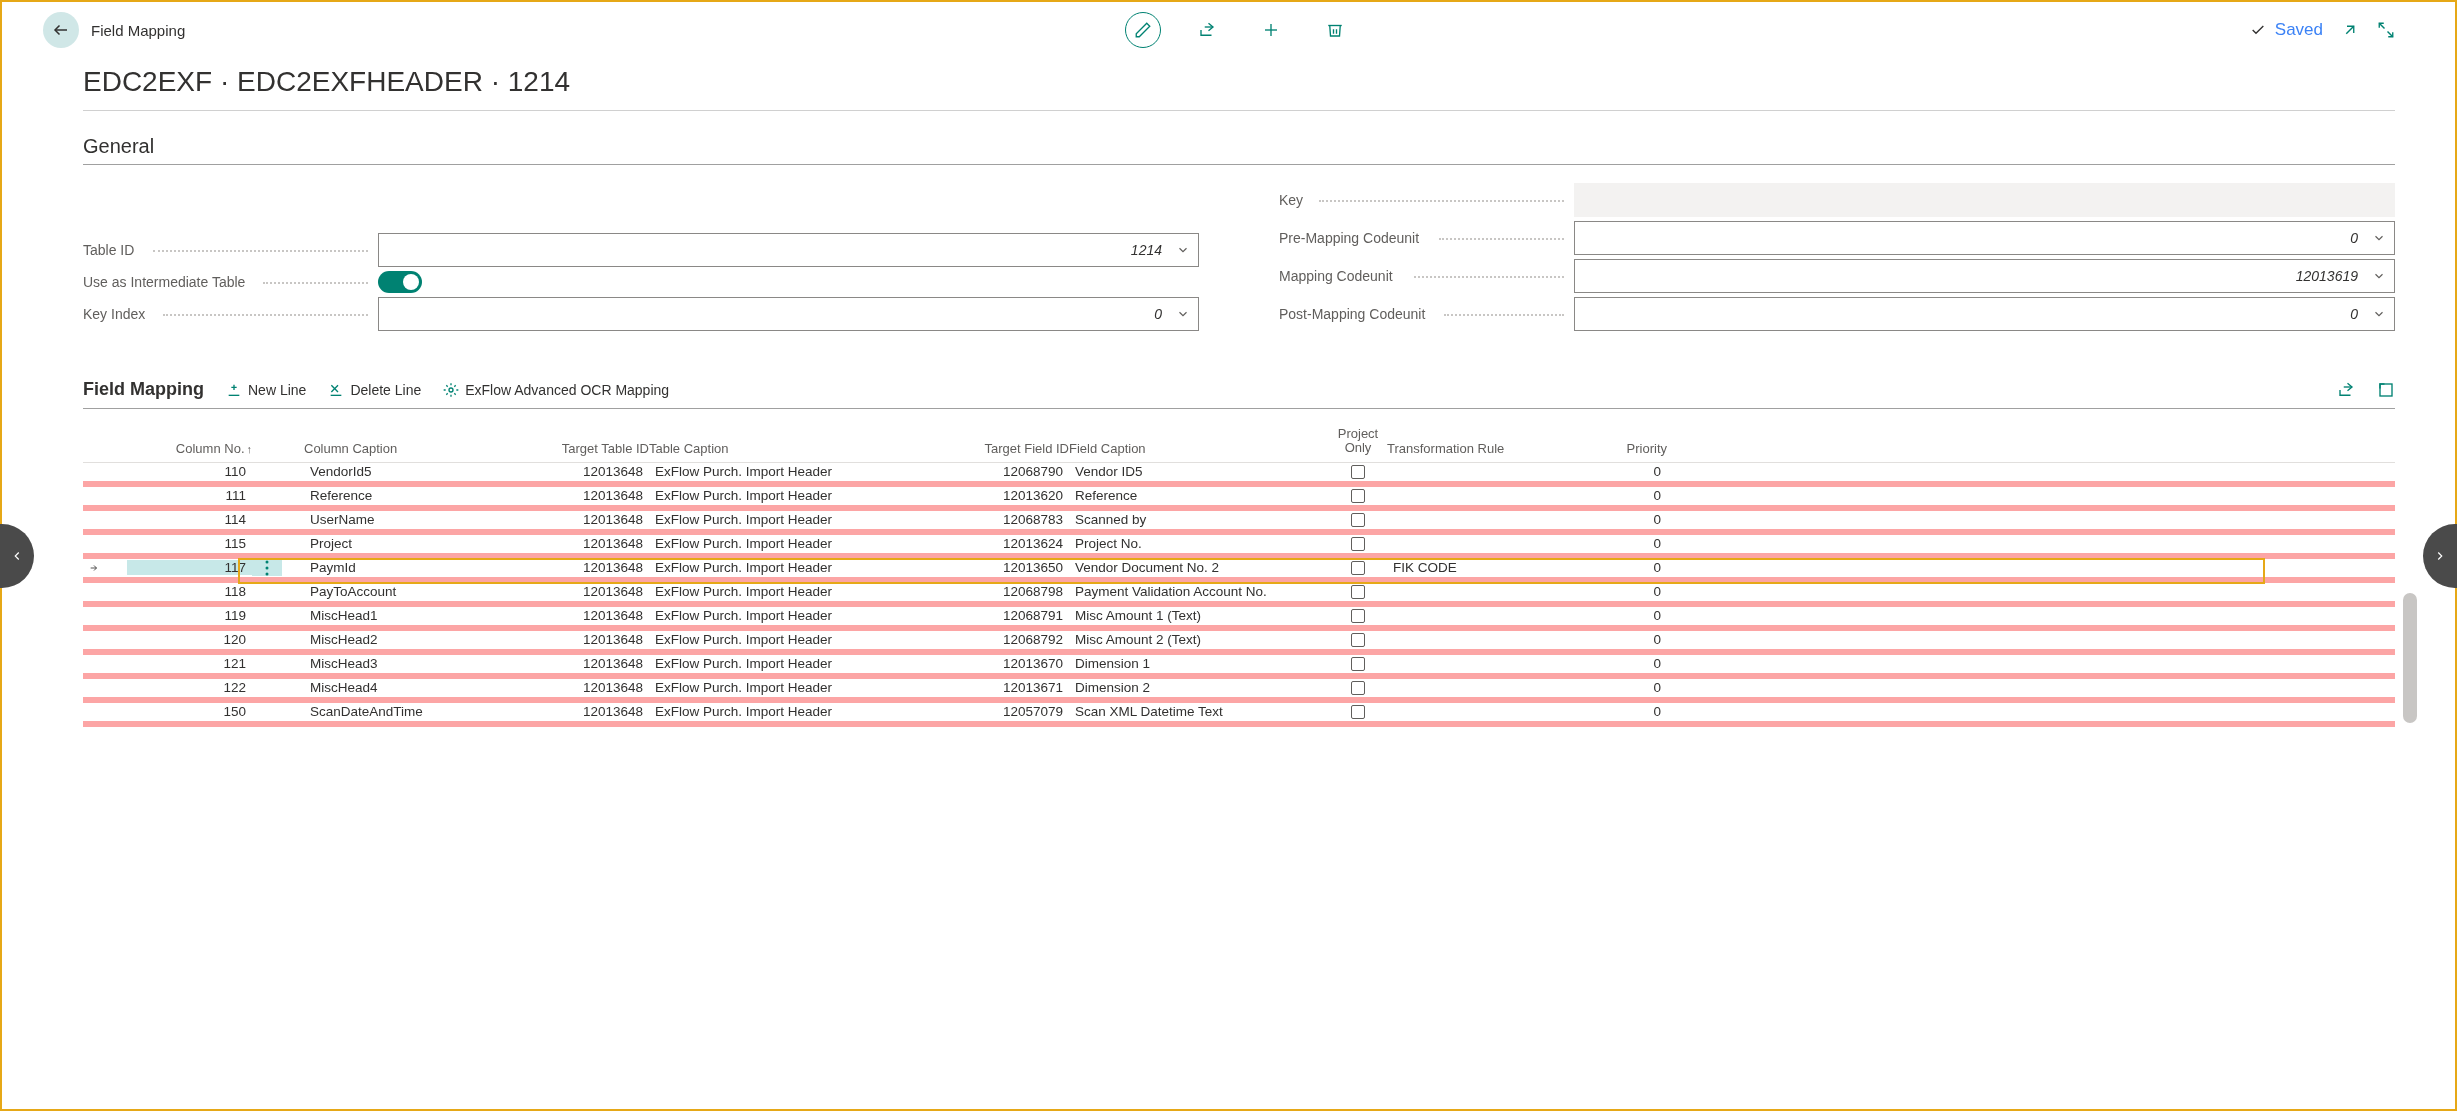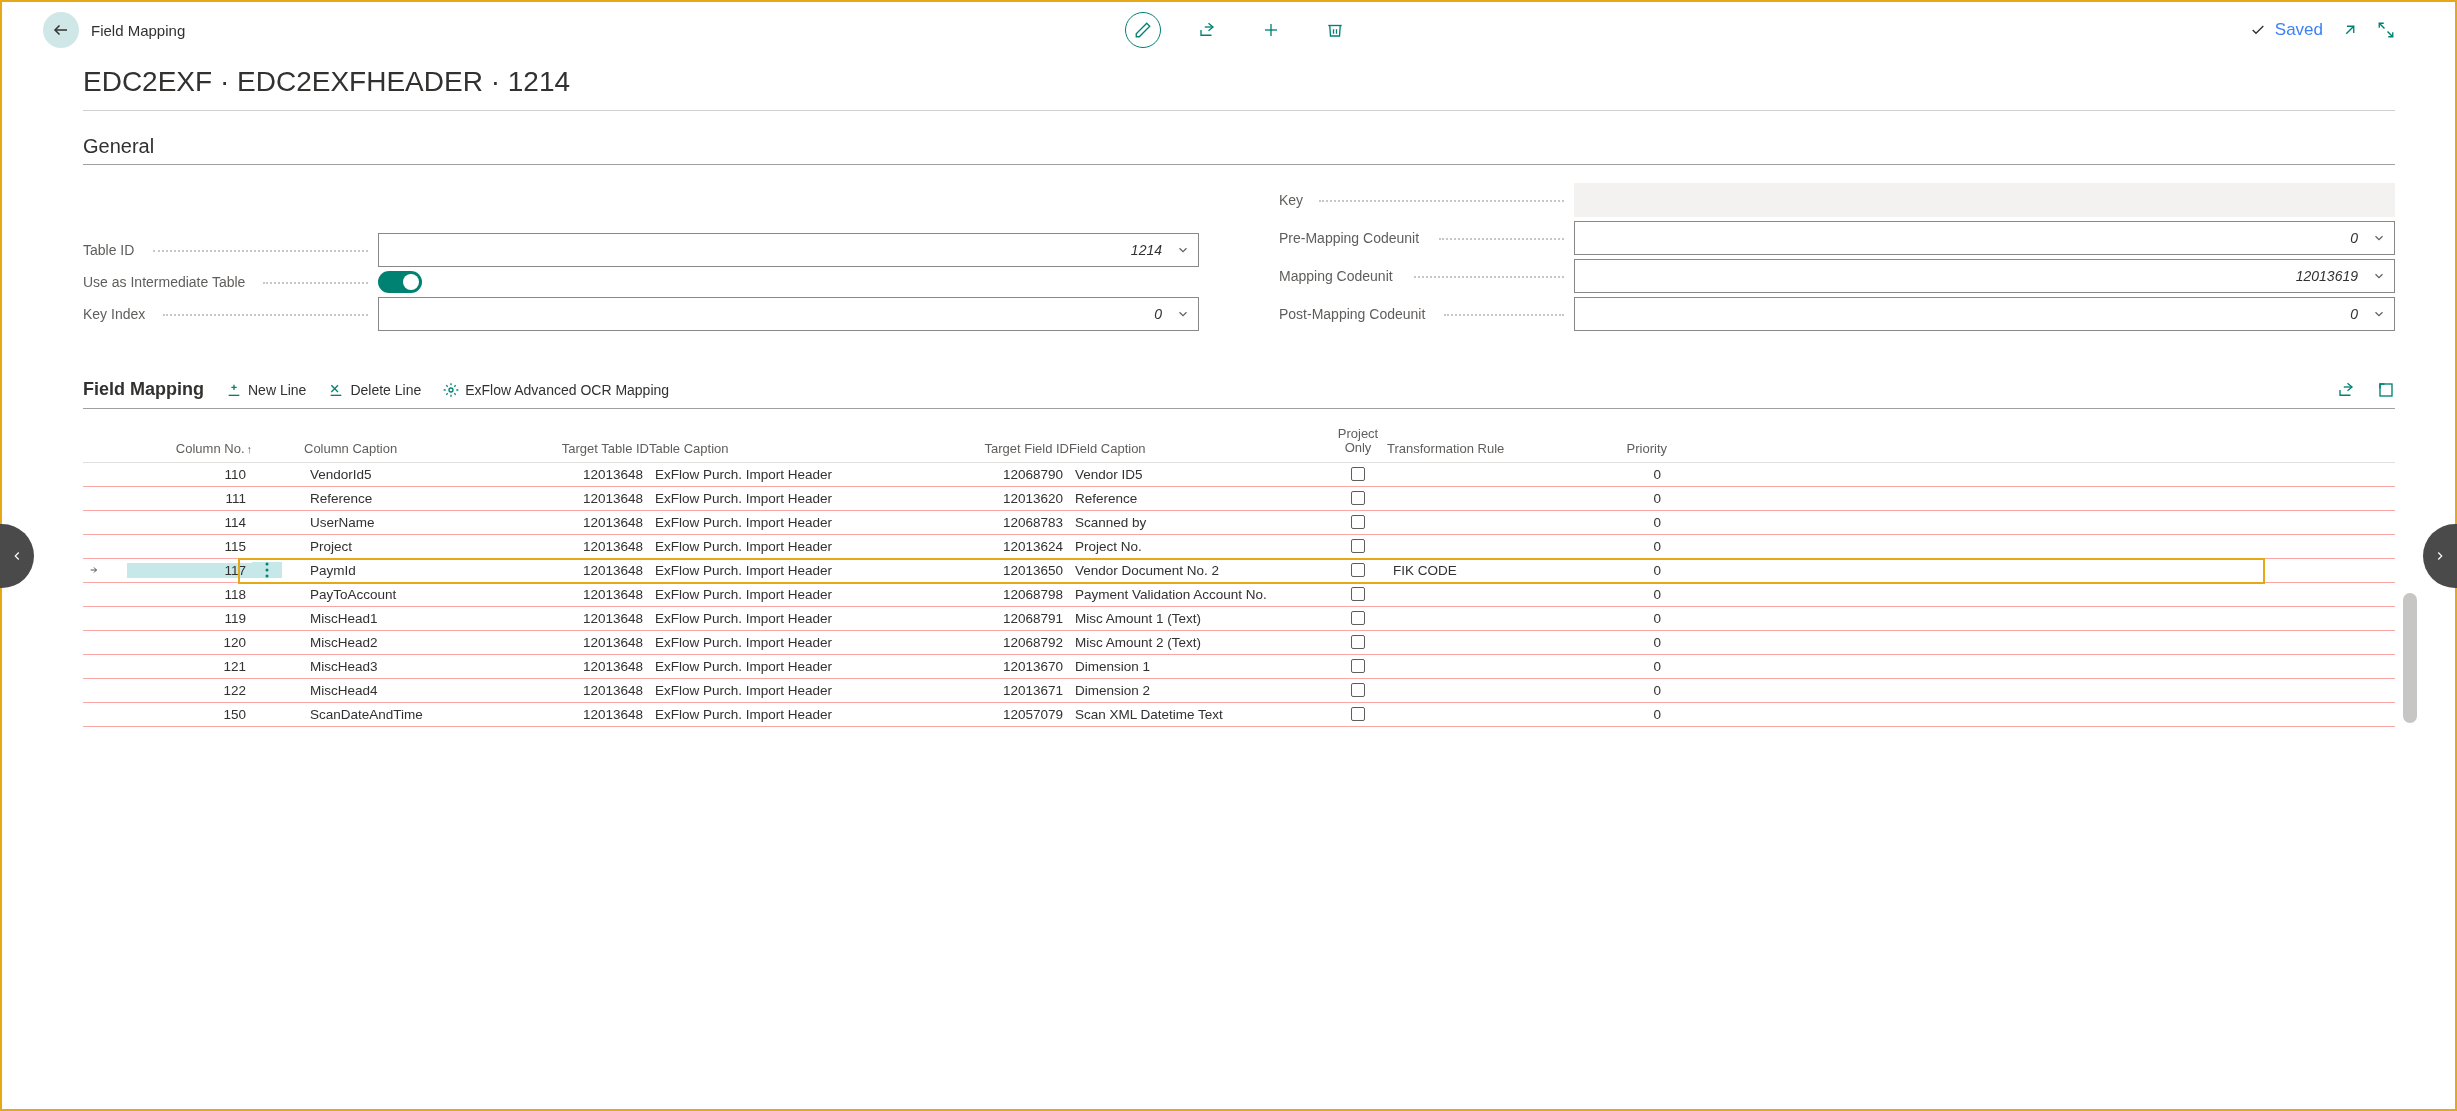--- a/index.html
+++ b/index.html
@@ -119,21 +119,21 @@
     height:auto;
     align-items:end;
     font-size:13px;
   }
   .grid-head .two-line{ text-align:center; line-height:1.1;}
   .grid-body {
     position:relative;
     height: 260px;
   }
   .grid-row {
-    border-bottom:1px solid #fca5a5;
+    border-bottom:6px solid #fca5a5;
     position:relative;
   }
   .grid-row > div { padding: 0 6px; overflow:hidden; white-space:nowrap;}
   .num { text-align:right; }
   .chk { display:flex; justify-content:center;}
   .chk-box { width:14px;height:14px;border:1px solid #605e5c; border-radius:2px;}
   .row-sel .col-colno { background:#c7e8e8; }
   .row-sel .col-menu { background:#c7e8e8; display:flex;align-items:center;justify-content:center;}
   .row-arrow { display:flex;align-items:center;justify-content:center;}
   .highlight-box {

